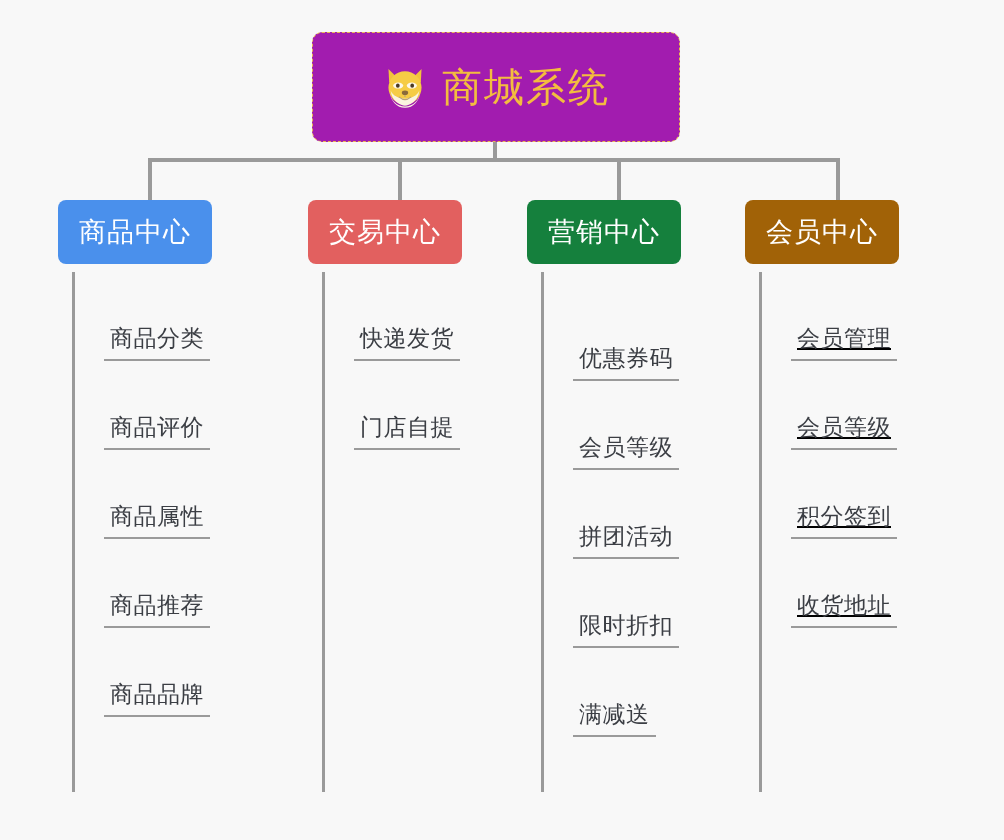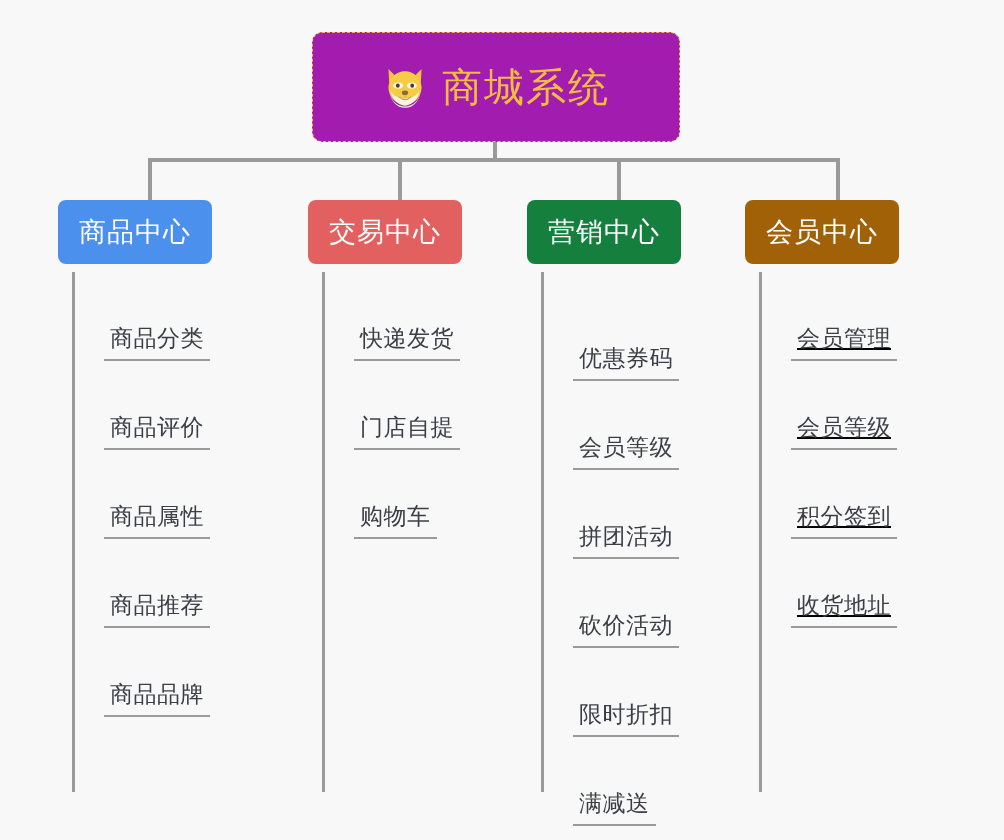--- a/index.html
+++ b/index.html
@@ -176,43 +176,37 @@
         <span>交易中心</span>
       </div>
       <div class="trunk" style="left: 322px; height: 520px; background: rgb(154, 154, 154);"></div>
       <div class="leaf-col" style="left: 322px;">
         <div class="leaf">
           <span class="leaf-label">快递发货</span>
         </div>
         <div class="leaf">
           <span class="leaf-label">门店自提</span>
         </div>
-        <div class="leaf">
-          <span class="leaf-label">购物车</span>
-        </div>
       </div>
       <div class="conn conn-drop" style="left: 617px;"></div>
       <div class="category" style="left: 527px; background: #15803d;">
         <span>营销中心</span>
       </div>
       <div class="trunk" style="left: 541px; height: 520px; background: rgb(154, 154, 154);"></div>
       <div class="leaf-col" style="left: 541px; margin-top: 20px;">
         <div class="leaf">
           <span class="leaf-label">优惠券码</span>
         </div>
         <div class="leaf">
           <span class="leaf-label">会员等级</span>
         </div>
         <div class="leaf">
           <span class="leaf-label">拼团活动</span>
         </div>
         <div class="leaf">
-          <span class="leaf-label">砍价活动</span>
-        </div>
-        <div class="leaf">
           <span class="leaf-label">限时折扣</span>
         </div>
         <div class="leaf">
           <span class="leaf-label">满减送</span>
         </div>
       </div>
       <div class="conn conn-drop" style="left: 836px;"></div>
       <div class="category" style="left: 745px; background: #a16207;">
         <span>会员中心</span>
       </div>

